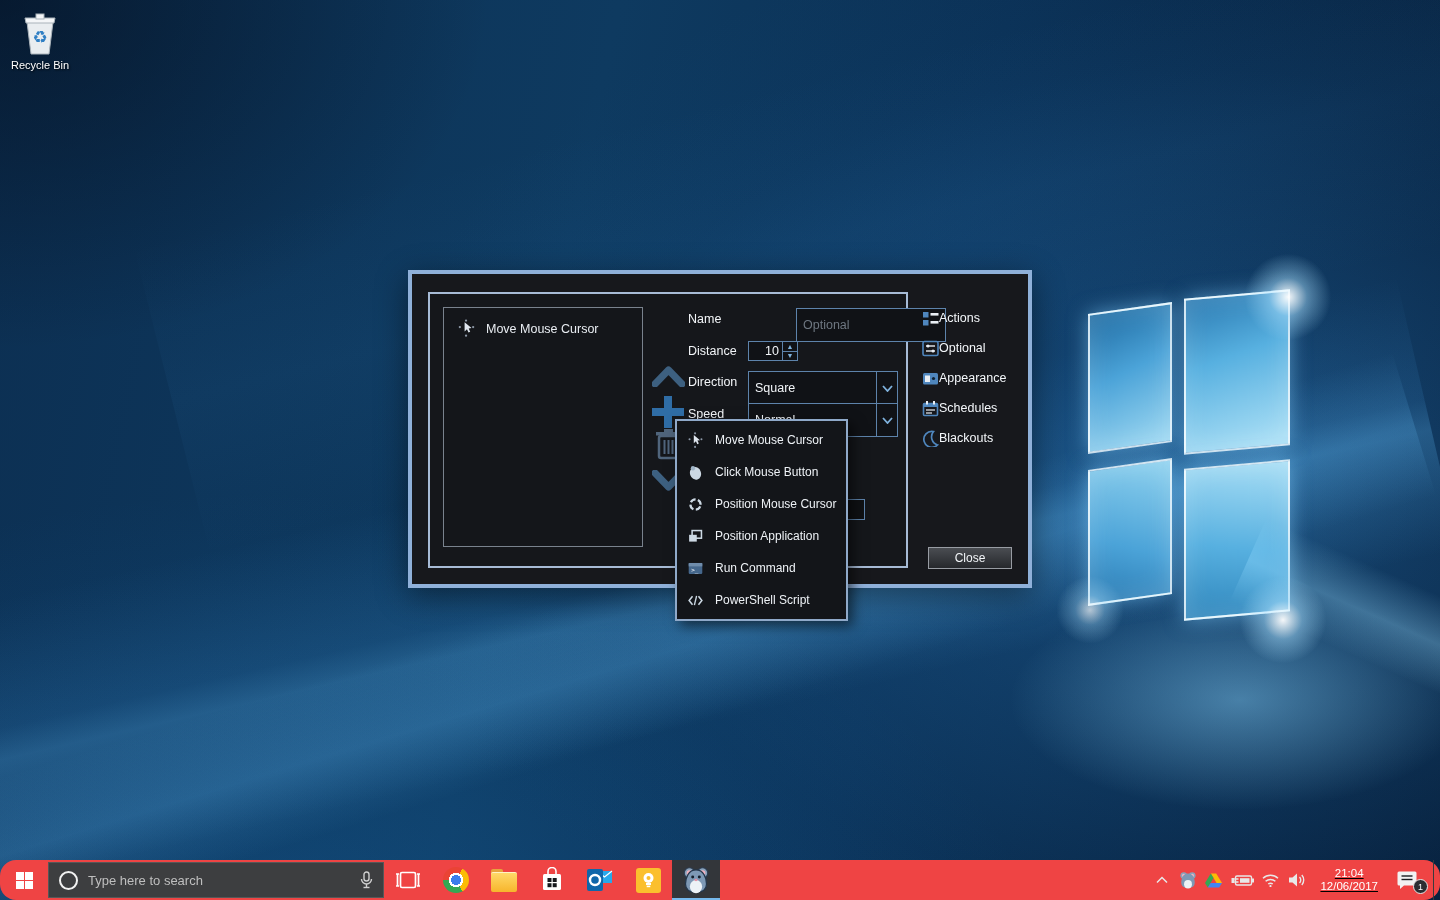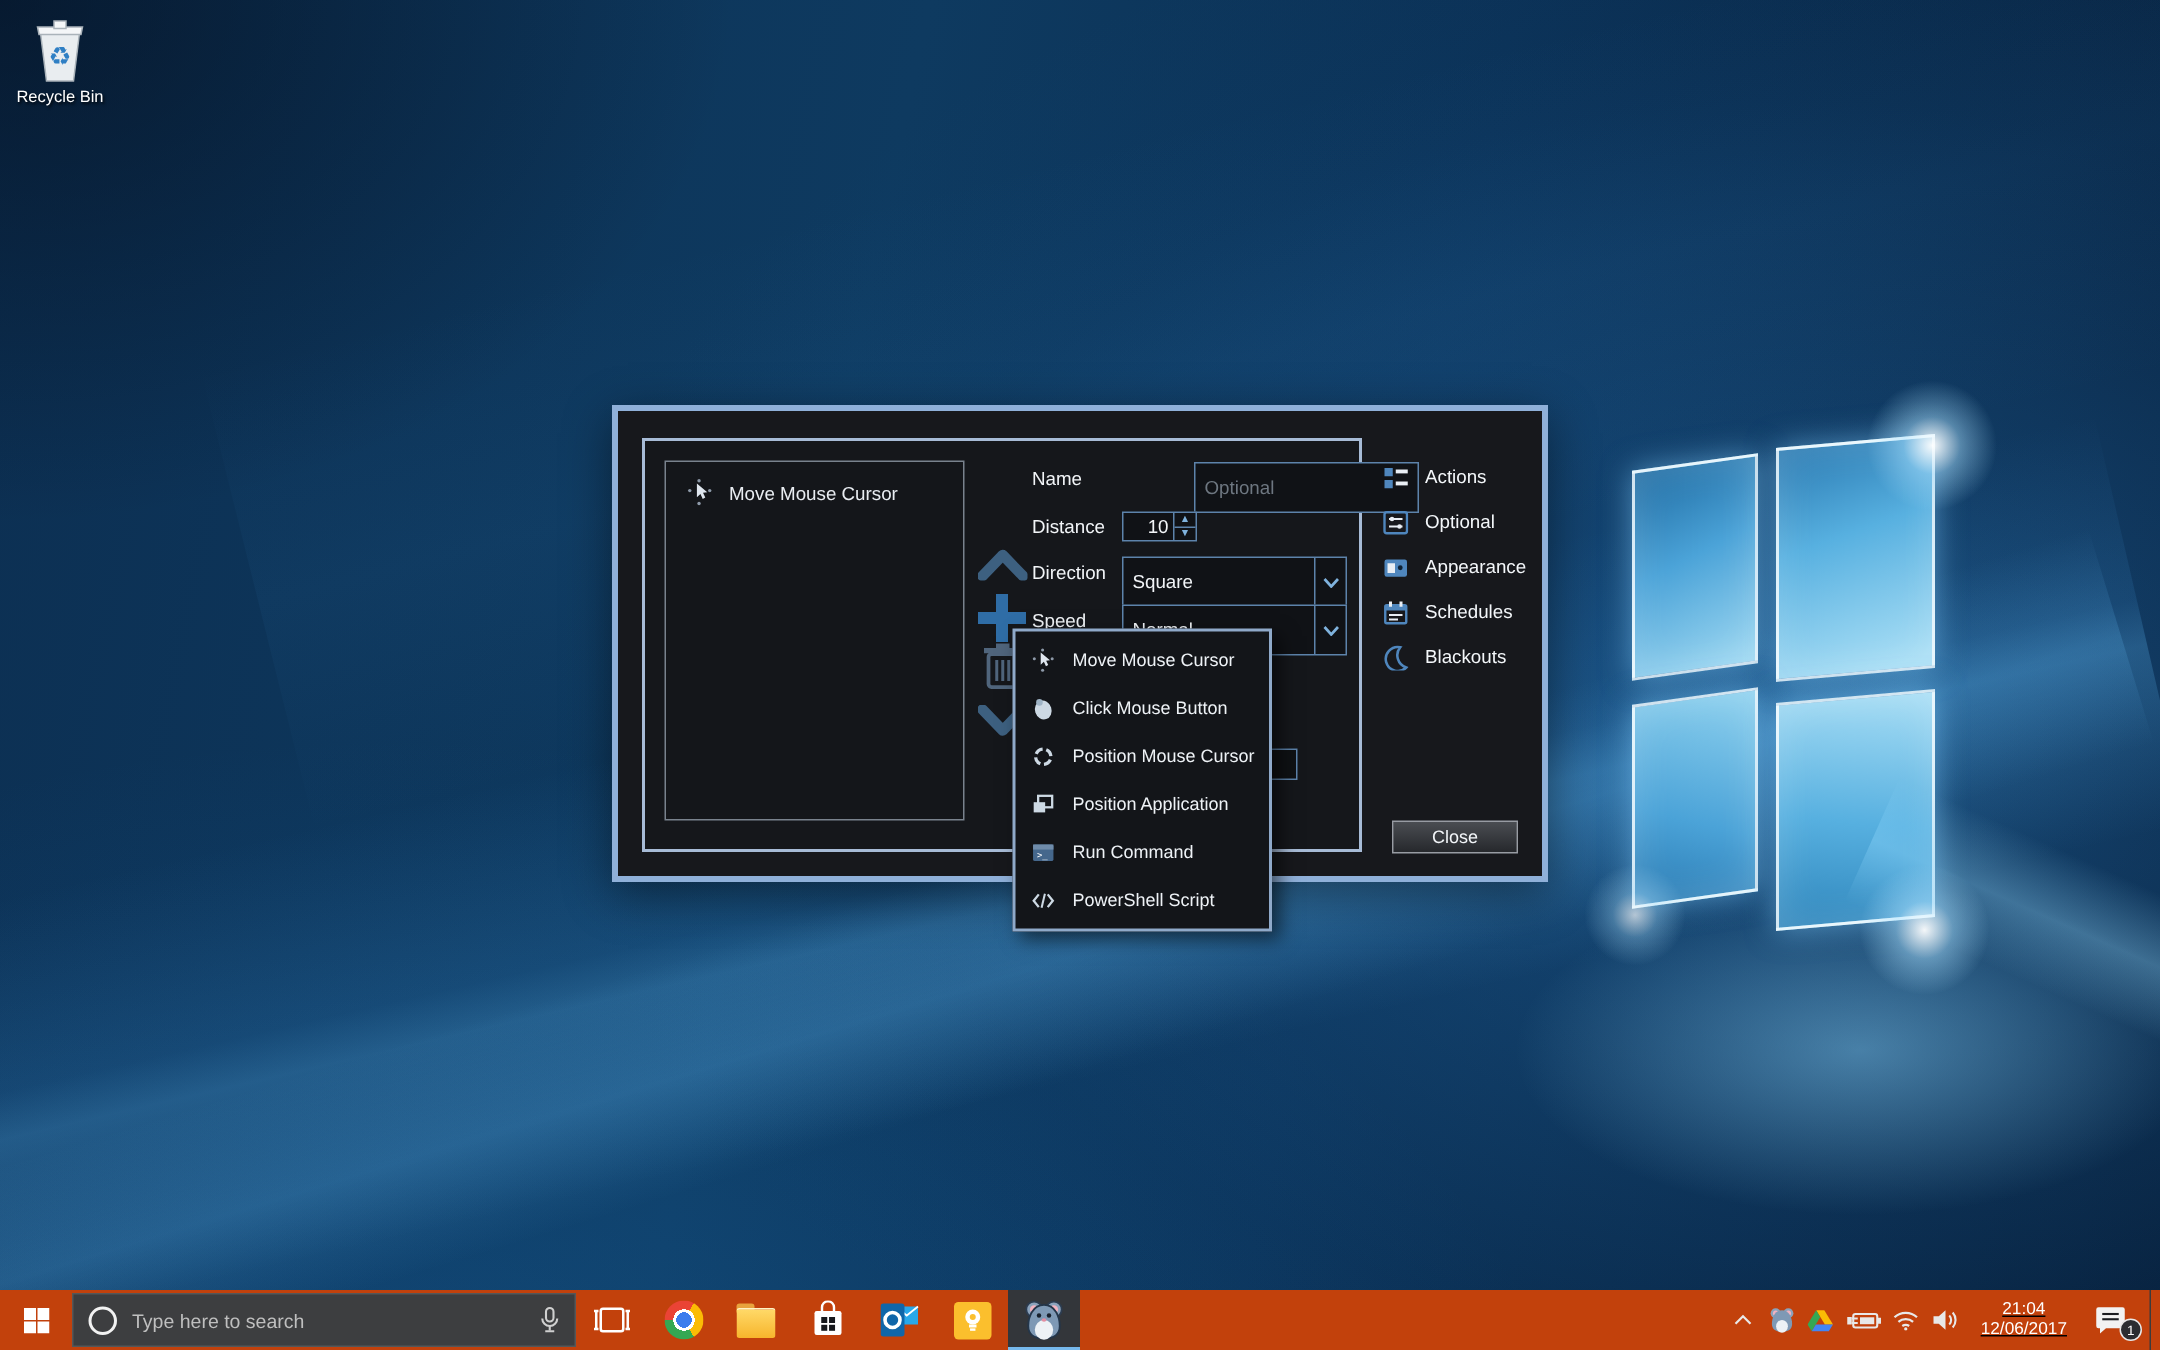--- a/index.html
+++ b/index.html
@@ -66,37 +66,37 @@
     color:#7fb2dd; font-size:7px; line-height:1; }
   .spin .btns span:first-child { border-bottom:1px solid #5d83ab; }
   .combo { height:34px; display:flex; align-items:center; }
   .combo .val { flex:1; padding-left:6px; }
   .combo .dd { width:21px; height:100%; border-left:1px solid #5d83ab; display:flex;
     align-items:center; justify-content:center; color:#7fb2dd; }
   .tool-col svg { position:absolute; }
   .checkbox { position:absolute; left:415px; top:205px; width:20px; height:21px;
     border:1px solid #5d83ab; background:#0f1114; }
   .nav { position:absolute; left:510px; top:29px; width:108px; }
-  .nav-item { display:flex; align-items:center; gap:11px; height:30px; color:#f4f7fa;
+  .nav-item { display:flex; align-items:center; gap:0; height:30px; color:#f4f7fa;
     font-size:12.5px; cursor:default; }
   .close-btn { position:absolute; left:516px; top:273px; width:84px; height:22px;
     background:linear-gradient(180deg,#4a4d52,#26282c); border:1px solid #989ca3;
     color:#f2f5f8; font-size:12px; display:flex; align-items:center; justify-content:center; }
 
   
   .ctx-menu { position:absolute; left:675px; top:419px; width:173px;
     background:#131519; border:2px solid #8fa9c9; box-shadow:5px 5px 12px rgba(0,0,0,.55);
     padding:3px 0; z-index:50; }
   .ctx-item { display:flex; align-items:center; gap:11px; height:32px; padding-left:10px;
     color:#eef2f6; font-size:12px; white-space:nowrap; }
   .ctx-item svg { flex:0 0 17px; }
 
   
   .taskbar { position:absolute; left:0; bottom:0; width:1440px; height:40px;
-    background:#c2410c; display:flex; align-items:stretch; z-index:100; }
+    background:#ef4444; display:flex; align-items:stretch; z-index:100;border-radius:16px; }
   .tb-tile { width:48px; display:flex; align-items:center; justify-content:center; }
   .searchbox { width:336px; margin:2px 0; background:#3d3e40; border:1px solid #565758;
     display:flex; align-items:center; padding:0 10px; gap:10px; }
   .searchbox input { flex:1; background:transparent; border:none; outline:none;
     color:#c9c9c9; font-size:13px; font-family:"Liberation Sans",sans-serif; }
   .searchbox input::placeholder { color:#bfbfbf; }
   .cortana-ring { width:19px; height:19px; border:2.5px solid #f2f2f2; border-radius:50%; }
   .tb-apps { display:flex; }
   .tb-tile.active { background:#33363a; position:relative; }
   .tb-tile.active::after { content:""; position:absolute; left:0; right:0; bottom:0; height:2px; background:#76b9ed; }

